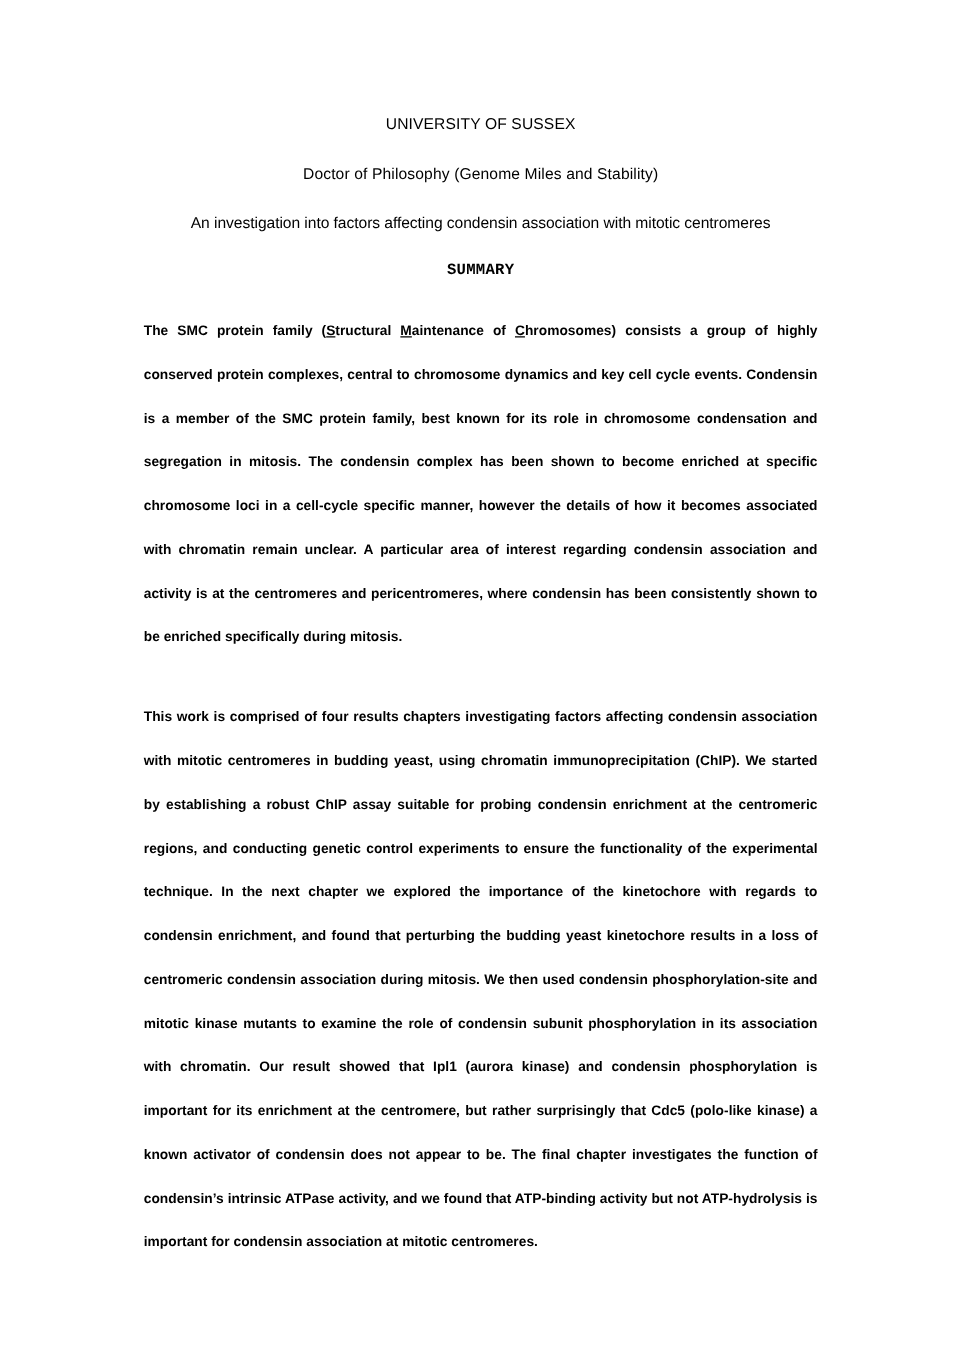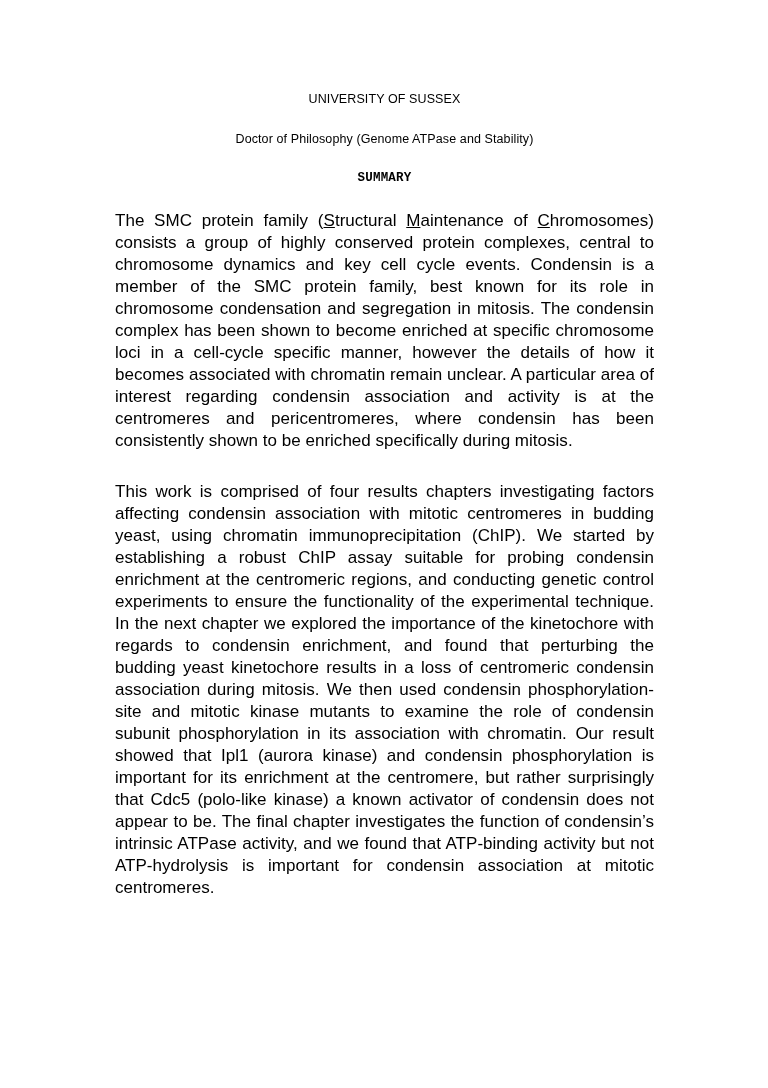--- a/index.html
+++ b/index.html
@@ -65,26 +65,27 @@
     text-align: center;
     font-size: 12.5px;
     font-weight: bold;
     margin: 0 0 25px 0;
     letter-spacing: 0.2px;
     font-family: Liberation Mono, monospace;
   }
 
   
   .body-para {
-    font-size: 17px;
-    line-height: 22px;
+    font-size: 11px;
+    line-height: 35px;
     text-align: justify;
     text-justify: inter-word;
     margin: 0;
     letter-spacing: 0.02px;
+    font-weight: bold;
   }
 
   .body-para + .body-para {
     margin-top: 29px;
   }
 
   .body-para u {
     text-decoration: underline;
     text-underline-offset: 1px;
   }
@@ -92,22 +93,23 @@
 </head>
 <body>
 
 <div class="page">
   <div class="content">
 
     <div class="frontmatter">
       <p class="center-line university">UNIVERSITY OF SUSSEX</p>
 
 
-      <p class="center-line degree">Doctor of Philosophy (Genome ATPase and Stability)</p>
+      <p class="center-line degree">Doctor of Philosophy (Genome Miles and Stability)</p>
 
+      <p class="center-line thesis-title">An investigation into factors affecting condensin association with mitotic centromeres</p>
 
       <h2 class="summary-heading">SUMMARY</h2>
     </div>
 
     <p class="body-para"><span>The SMC protein family (</span><u>S</u><span>tructural </span><u>M</u><span>aintenance of </span><u>C</u><span>hromosomes) consists a group of highly conserved protein complexes, central to chromosome dynamics and key cell cycle events. Condensin is a member of the SMC protein family, best known for its role in chromosome condensation and segregation in mitosis. The condensin complex has been shown to become enriched at specific chromosome loci in a cell-cycle specific manner, however the details of how it becomes associated with chromatin remain unclear. A particular area of interest regarding condensin association and activity is at the centromeres and pericentromeres, where condensin has been consistently shown to be enriched specifically during mitosis.</span></p>
 
     <p class="body-para">This work is comprised of four results chapters investigating factors affecting condensin association with mitotic centromeres in budding yeast, using chromatin immunoprecipitation (ChIP). We started by establishing a robust ChIP assay suitable for probing condensin enrichment at the centromeric regions, and conducting genetic control experiments to ensure the functionality of the experimental technique. In the next chapter we explored the importance of the kinetochore with regards to condensin enrichment, and found that perturbing the budding yeast kinetochore results in a loss of centromeric condensin association during mitosis. We then used condensin phosphorylation-site and mitotic kinase mutants to examine the role of condensin subunit phosphorylation in its association with chromatin. Our result showed that Ipl1 (aurora kinase) and condensin phosphorylation is important for its enrichment at the centromere, but rather surprisingly that Cdc5 (polo-like kinase) a known activator of condensin does not appear to be. The final chapter investigates the function of condensin’s intrinsic ATPase activity, and we found that ATP-binding activity but not ATP-hydrolysis is important for condensin association at mitotic centromeres.</p>
 
   </div>
 </div>

